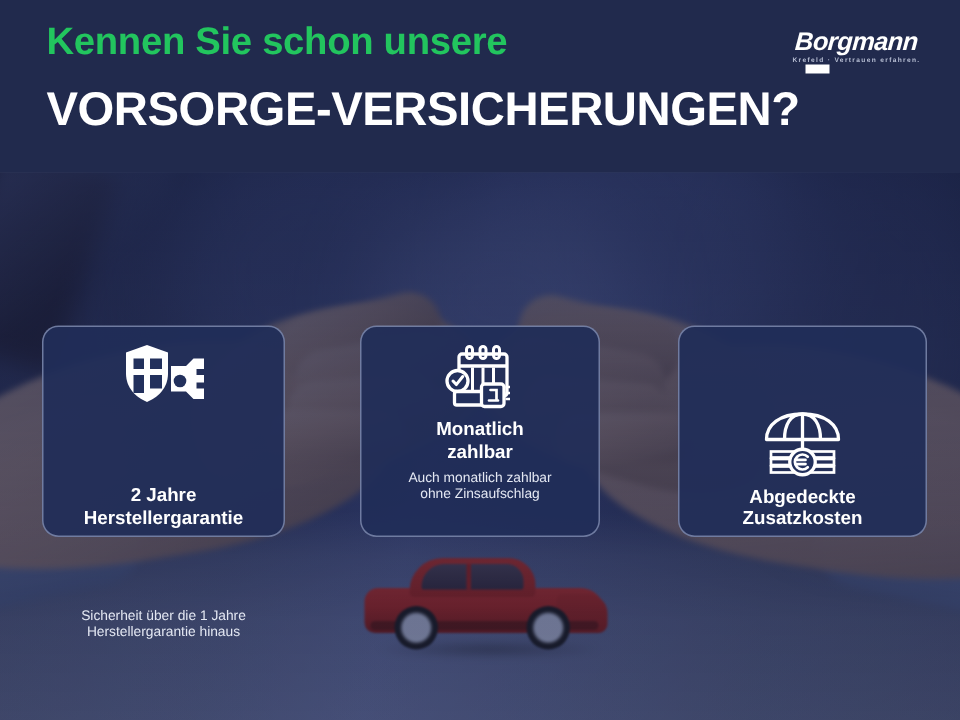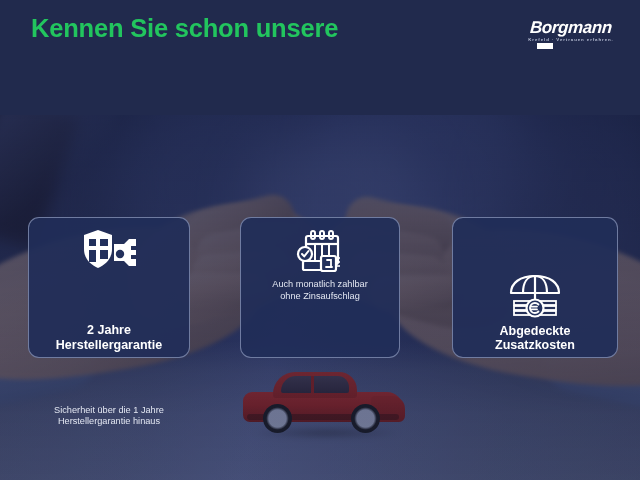--- a/index.html
+++ b/index.html
@@ -298,20 +298,21 @@
       <div class="wheel wheel-f"></div>
     </div>
 
     <div class="tint"></div>
     <div class="tint2"></div>
   </div>
 
 
   <div class="header">
     <div class="headline-1">Kennen Sie schon unsere</div>
+    <div class="headline-2">VORSORGE-VERSICHERUNGEN?</div>
 
     <div class="logo">
       <span class="logo-word">Borgmann</span>
       <span class="logo-tag">Krefeld · Vertrauen erfahren.</span>
       <span class="logo-bar"></span>
     </div>
   </div>
 
   <div class="cards">
 
@@ -347,20 +348,22 @@
           <circle cx="11" cy="25" r="7" stroke="#ffffff" stroke-width="2.2" fill="#22305c"></circle>
           <path d="M8 25 l2.2 2.4 L14.5 22" stroke="#ffffff" stroke-width="2" fill="none" stroke-linecap="round" stroke-linejoin="round"></path>
           <rect x="9" y="32" width="19" height="9" rx="1.5" stroke="#ffffff" stroke-width="2.2" fill="#22305c"></rect>
           <rect x="27" y="27" width="15" height="15" rx="2" stroke="#ffffff" stroke-width="2.2" fill="#22305c"></rect>
           <path d="M33 31 h4 v7 M32 38 h6" stroke="#ffffff" stroke-width="1.8" fill="none" stroke-linecap="round"></path>
           <line x1="43" y1="29" x2="46" y2="29" stroke="#ffffff" stroke-width="1.6"></line>
           <line x1="43" y1="33" x2="46" y2="33" stroke="#ffffff" stroke-width="1.6"></line>
           <line x1="43" y1="37" x2="46" y2="37" stroke="#ffffff" stroke-width="1.6"></line>
         </svg>
       </div>
+      <div class="card-title">Monatlich
+zahlbar</div>
       <div class="card-sub">Auch monatlich zahlbar
 ohne Zinsaufschlag</div>
     </div>
 
     <div class="card card-3">
       <div class="card-icon">
         <svg width="62" height="46" viewBox="0 0 62 46" fill="none" aria-hidden="true">
           <path d="M7 19 C7 9 16 2 31 2 C46 2 55 9 55 19 Z" stroke="#ffffff" stroke-width="2.2" fill="none" stroke-linejoin="round"></path>
           <path d="M19 19 C19 9 23 2 31 2 C39 2 43 9 43 19" stroke="#ffffff" stroke-width="2.2" fill="none"></path>
           <line x1="31" y1="2" x2="31" y2="27" stroke="#ffffff" stroke-width="2.2"></line>

